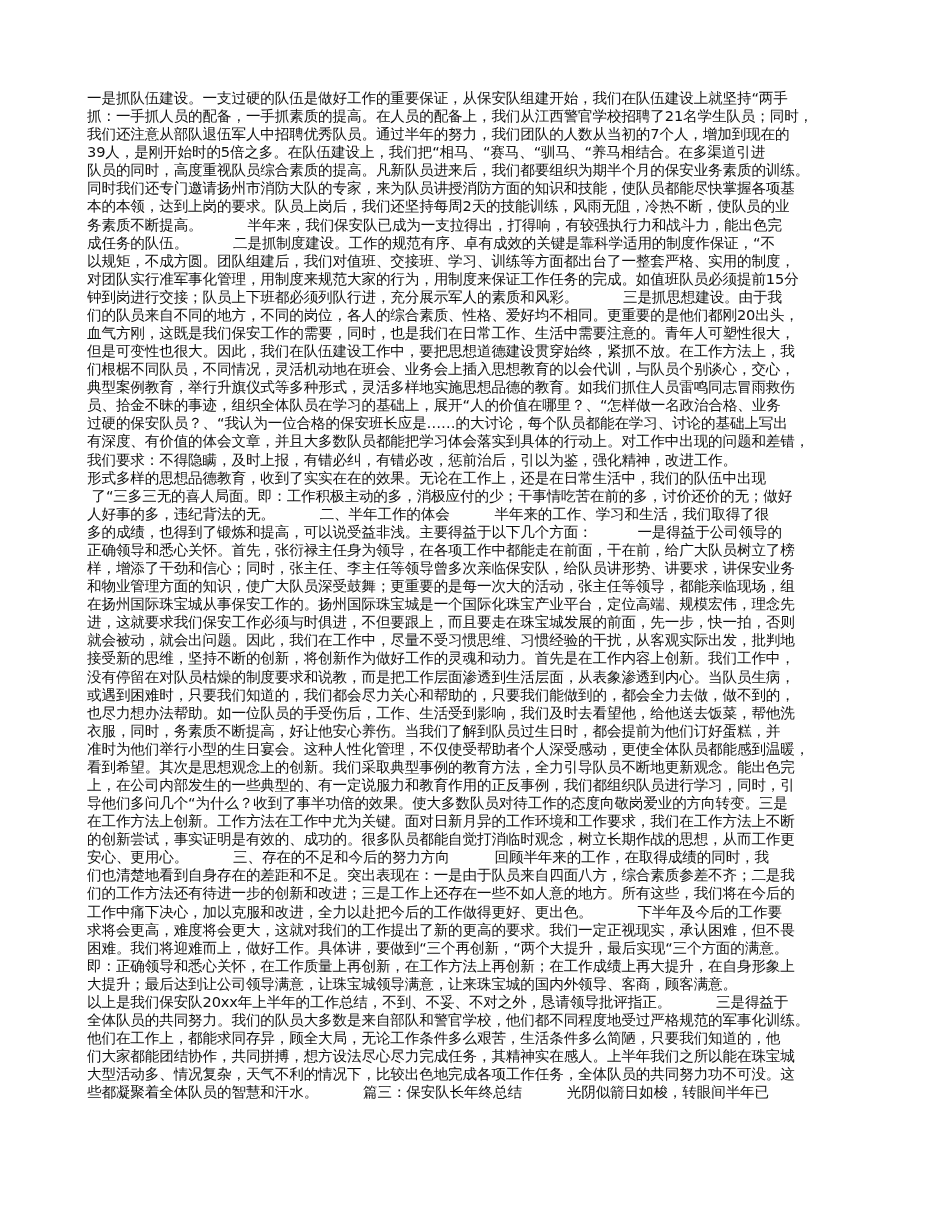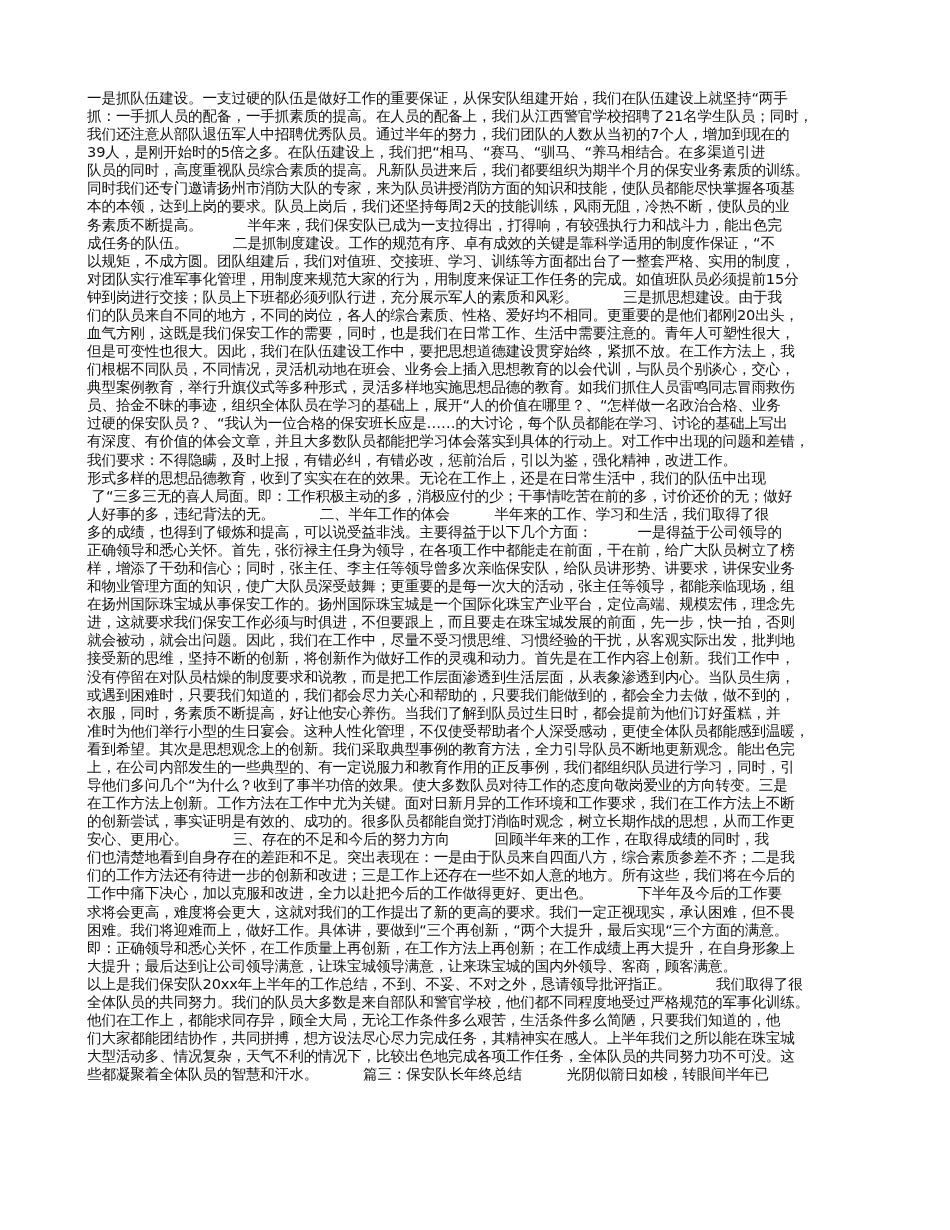--- a/index.html
+++ b/index.html
@@ -52,35 +52,36 @@
       <div class="line">多的成绩，也得到了锻炼和提高，可以说受益非浅。主要得益于以下几个方面：          一是得益于公司领导的</div>
       <div class="line">正确领导和悉心关怀。首先，张衍禄主任身为领导，在各项工作中都能走在前面，干在前，给广大队员树立了榜</div>
       <div class="line">样，增添了干劲和信心；同时，张主任、李主任等领导曾多次亲临保安队，给队员讲形势、讲要求，讲保安业务</div>
       <div class="line">和物业管理方面的知识，使广大队员深受鼓舞；更重要的是每一次大的活动，张主任等领导，都能亲临现场，组</div>
       <div class="line">在扬州国际珠宝城从事保安工作的。扬州国际珠宝城是一个国际化珠宝产业平台，定位高端、规模宏伟，理念先</div>
       <div class="line">进，这就要求我们保安工作必须与时俱进，不但要跟上，而且要走在珠宝城发展的前面，先一步，快一拍，否则</div>
       <div class="line">就会被动，就会出问题。因此，我们在工作中，尽量不受习惯思维、习惯经验的干扰，从客观实际出发，批判地</div>
       <div class="line">接受新的思维，坚持不断的创新，将创新作为做好工作的灵魂和动力。首先是在工作内容上创新。我们工作中，</div>
       <div class="line">没有停留在对队员枯燥的制度要求和说教，而是把工作层面渗透到生活层面，从表象渗透到内心。当队员生病，</div>
       <div class="line">或遇到困难时，只要我们知道的，我们都会尽力关心和帮助的，只要我们能做到的，都会全力去做，做不到的，</div>
+      <div class="line">也尽力想办法帮助。如一位队员的手受伤后，工作、生活受到影响，我们及时去看望他，给他送去饭菜，帮他洗</div>
       <div class="line">衣服，同时，务素质不断提高，好让他安心养伤。当我们了解到队员过生日时，都会提前为他们订好蛋糕，并</div>
       <div class="line">准时为他们举行小型的生日宴会。这种人性化管理，不仅使受帮助者个人深受感动，更使全体队员都能感到温暖，</div>
       <div class="line">看到希望。其次是思想观念上的创新。我们采取典型事例的教育方法，全力引导队员不断地更新观念。能出色完</div>
       <div class="line">上，在公司内部发生的一些典型的、有一定说服力和教育作用的正反事例，我们都组织队员进行学习，同时，引</div>
       <div class="line">导他们多问几个“为什么？收到了事半功倍的效果。使大多数队员对待工作的态度向敬岗爱业的方向转变。三是</div>
       <div class="line">在工作方法上创新。工作方法在工作中尤为关键。面对日新月异的工作环境和工作要求，我们在工作方法上不断</div>
       <div class="line">的创新尝试，事实证明是有效的、成功的。很多队员都能自觉打消临时观念，树立长期作战的思想，从而工作更</div>
       <div class="line">安心、更用心。          三、存在的不足和今后的努力方向          回顾半年来的工作，在取得成绩的同时，我</div>
       <div class="line">们也清楚地看到自身存在的差距和不足。突出表现在：一是由于队员来自四面八方，综合素质参差不齐；二是我</div>
       <div class="line">们的工作方法还有待进一步的创新和改进；三是工作上还存在一些不如人意的地方。所有这些，我们将在今后的</div>
       <div class="line">工作中痛下决心，加以克服和改进，全力以赴把今后的工作做得更好、更出色。          下半年及今后的工作要</div>
       <div class="line">求将会更高，难度将会更大，这就对我们的工作提出了新的更高的要求。我们一定正视现实，承认困难，但不畏</div>
       <div class="line">困难。我们将迎难而上，做好工作。具体讲，要做到“三个再创新，“两个大提升，最后实现“三个方面的满意。</div>
       <div class="line">即：正确领导和悉心关怀，在工作质量上再创新，在工作方法上再创新；在工作成绩上再大提升，在自身形象上</div>
       <div class="line">大提升；最后达到让公司领导满意，让珠宝城领导满意，让来珠宝城的国内外领导、客商，顾客满意。</div>
-      <div class="line">以上是我们保安队20xx年上半年的工作总结，不到、不妥、不对之外，恳请领导批评指正。          我们取得了很</div>
+      <div class="line">以上是我们保安队20xx年上半年的工作总结，不到、不妥、不对之外，恳请领导批评指正。          三是得益于</div>
       <div class="line">全体队员的共同努力。我们的队员大多数是来自部队和警官学校，他们都不同程度地受过严格规范的军事化训练。</div>
       <div class="line">他们在工作上，都能求同存异，顾全大局，无论工作条件多么艰苦，生活条件多么简陋，只要我们知道的，他</div>
       <div class="line">们大家都能团结协作，共同拼搏，想方设法尽心尽力完成任务，其精神实在感人。上半年我们之所以能在珠宝城</div>
       <div class="line">大型活动多、情况复杂，天气不利的情况下，比较出色地完成各项工作任务，全体队员的共同努力功不可没。这</div>
       <div class="line">些都凝聚着全体队员的智慧和汗水。          篇三：保安队长年终总结          光阴似箭日如梭，转眼间半年已</div>
     </div>
 </div>
 
 </body></html>

